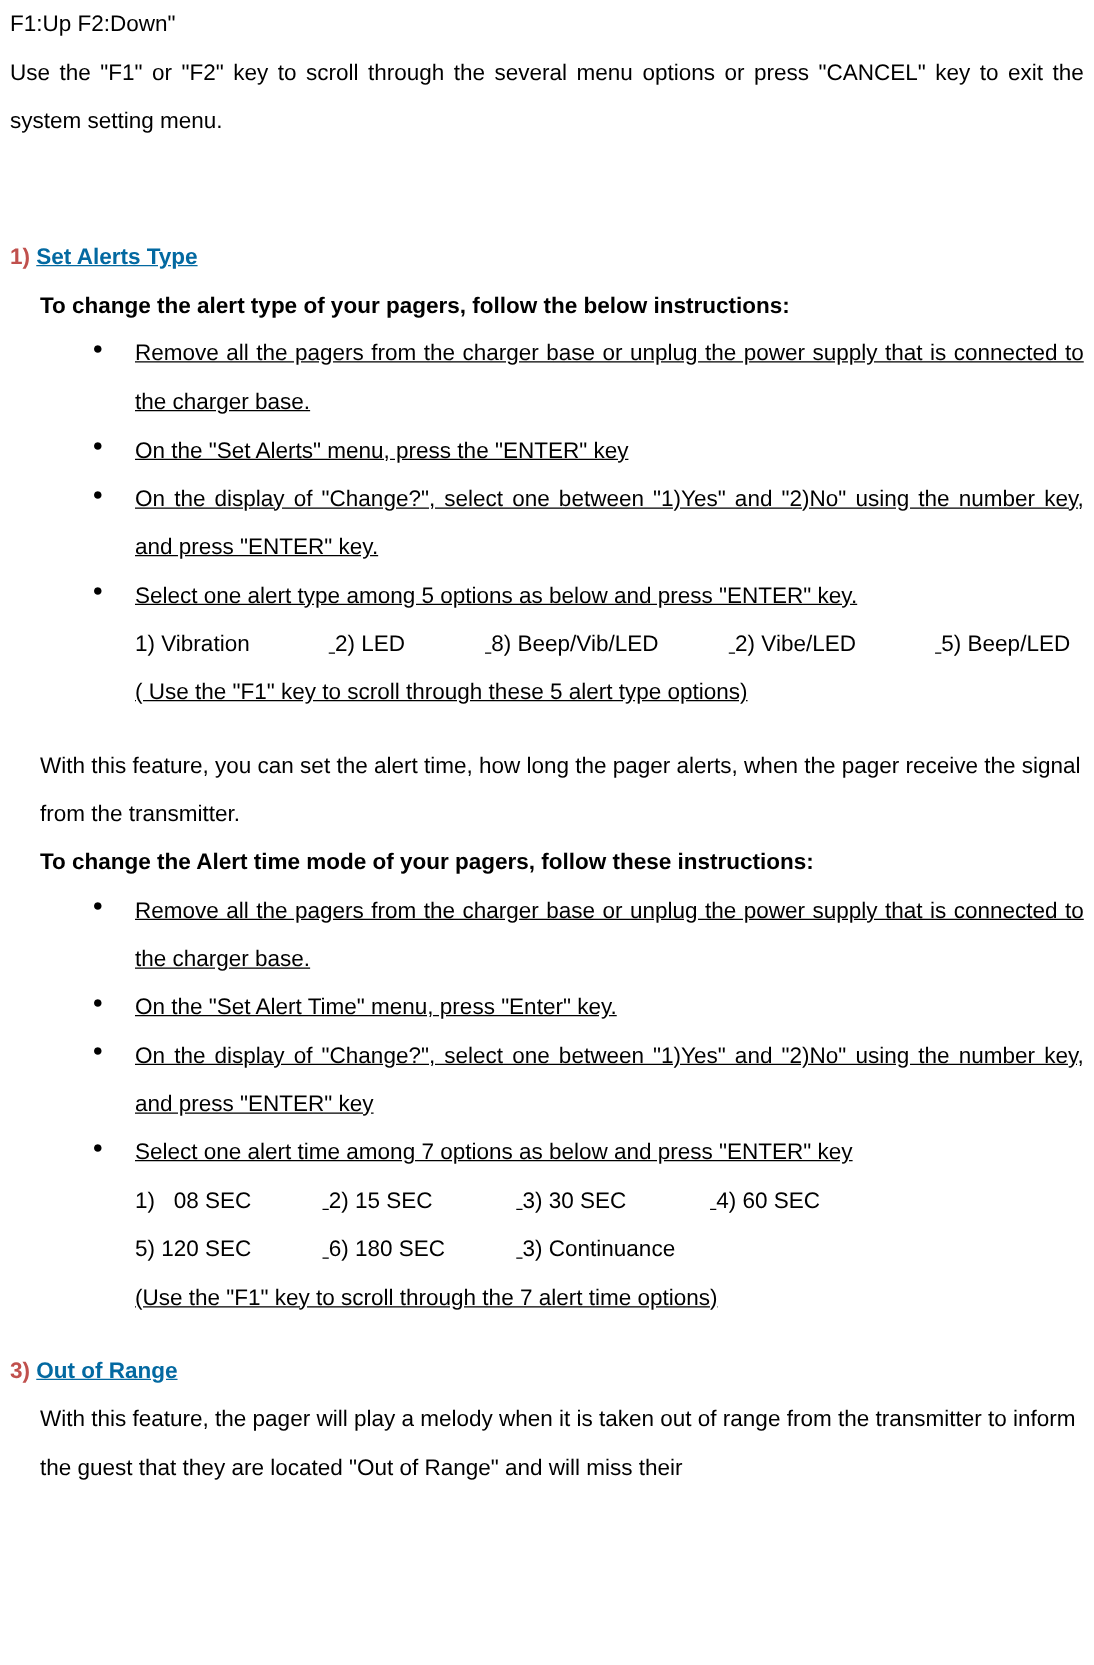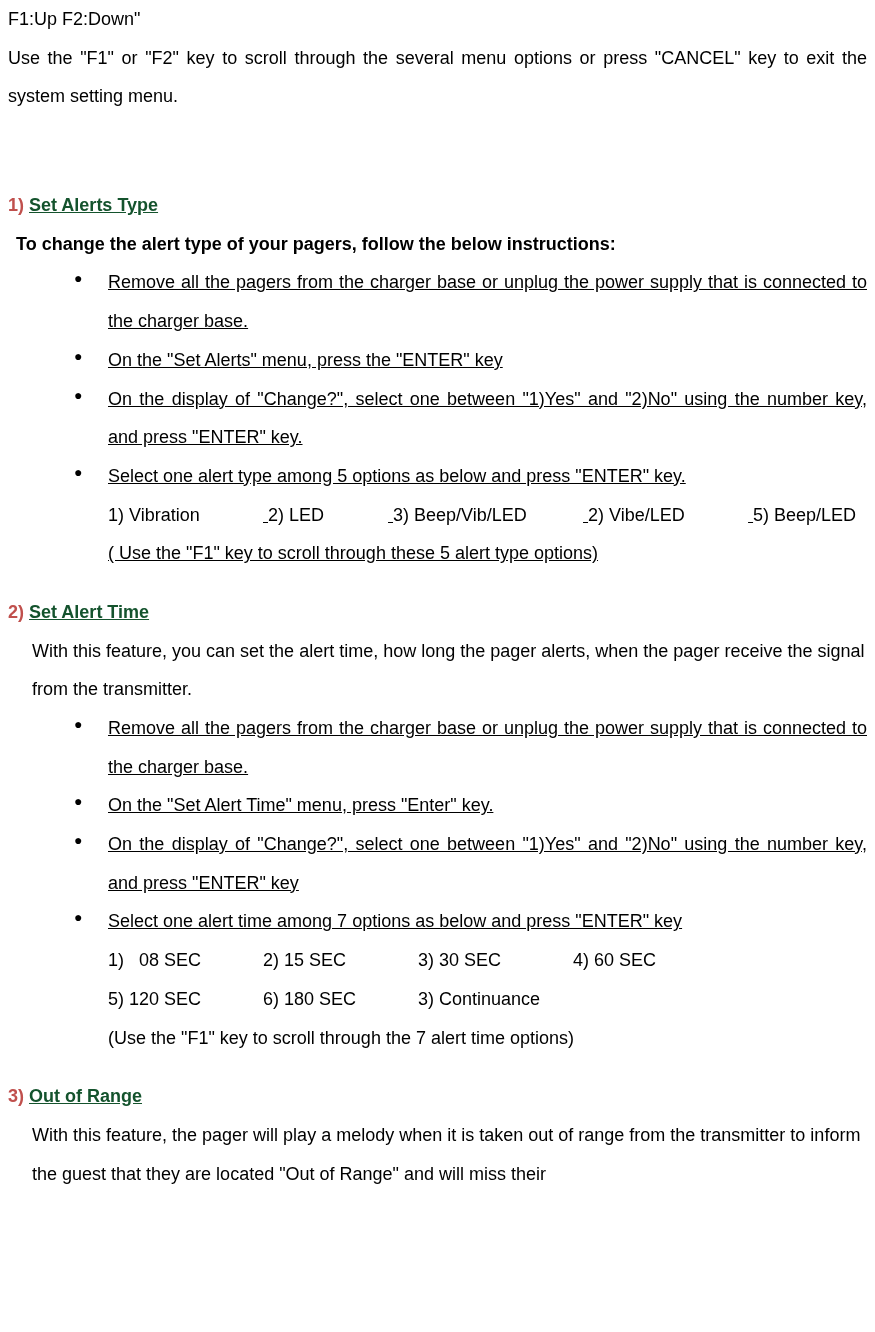--- a/index.html
+++ b/index.html
@@ -10,35 +10,35 @@
       box-sizing: border-box;
       color: #000;
       background: #fff;
       font-size: 18px;
       line-height: 2.15;
     }
     .page {
       padding: 0 8px;
     }
     .heading {
-      color: #14532d;
+      color: #0369a1;
       font-weight: bold;
       text-decoration: underline;
       margin-top: 0;
     }
     .heading-num {
       color: #c0504d;
       font-weight: bold;
     }
     .intro {
       margin-left: 24px;
     }
     .bold-intro {
       font-weight: bold;
-      margin-left: 8px;
+      margin-left: 24px;
     }
     ul.bullets {
       list-style: none;
       padding: 0;
       margin: 0 0 0 60px;
     }
     ul.bullets > li {
       position: relative;
       padding-left: 40px;
       text-align: justify;
@@ -46,20 +46,21 @@
     }
     ul.bullets > li::before {
       content: "●";
       position: absolute;
       left: 6px;
       top: 0;
       font-size: 14px;
     }
     .sub-indent {
       margin-left: 100px;
+      text-decoration: underline;
     }
     .spacer-small {
       height: 20px;
     }
     .spacer-big {
       height: 70px;
     }
     .row-options span {
       display: inline-block;
     }
@@ -83,34 +84,32 @@
   <div class="bold-intro">To change the alert type of your pagers, follow the below instructions:</div>
   <ul class="bullets">
     <li>Remove all the pagers from the charger base or unplug the power supply that is connected to the charger base.</li>
     <li>On the "Set Alerts" menu, press the "ENTER" key</li>
     <li>On the display of "Change?", select one between "1)Yes" and "2)No" using the number key, and press "ENTER" key.</li>
     <li>
       <span>Select one alert type among 5 options as below and press "ENTER" key.</span>
       <div class="row-options">
         <span style="width:155px">1) Vibration</span>
         <span style="width:120px">2) LED</span>
-        <span style="width:190px">3) Beep/Vib/LED</span>
+        <span style="width:190px">8) Beep/Vib/LED</span>
         <span style="width:160px">2) Vibe/LED</span>
         <span>5) Beep/LED</span>
       </div>
       <div>( Use the "F1" key to scroll through these 5 alert type options)</div>
     </li>
   </ul>
 
   <div class="spacer-small"></div>
 
-  <div>
-    <span class="heading-num">2) </span><span class="heading">Set Alert Time</span>
-  </div>
   <div class="intro">With this feature, you can set the alert time, how long the pager alerts, when the pager receive the signal from the transmitter.</div>
+  <div class="bold-intro">To change the Alert time mode of your pagers, follow these instructions:</div>
   <ul class="bullets">
     <li>Remove all the pagers from the charger base or unplug the power supply that is connected to the charger base.</li>
     <li>On the "Set Alert Time" menu, press "Enter" key.</li>
     <li>On the display of "Change?", select one between "1)Yes" and "2)No" using the number key, and press "ENTER" key</li>
     <li>Select one alert time among 7 options as below and press "ENTER" key</li>
   </ul>
   <div class="sub-indent row-options">
     <span style="width:150px; white-space:pre">1)   08 SEC</span>
     <span style="width:150px">2) 15 SEC</span>
     <span style="width:150px">3) 30 SEC</span>

